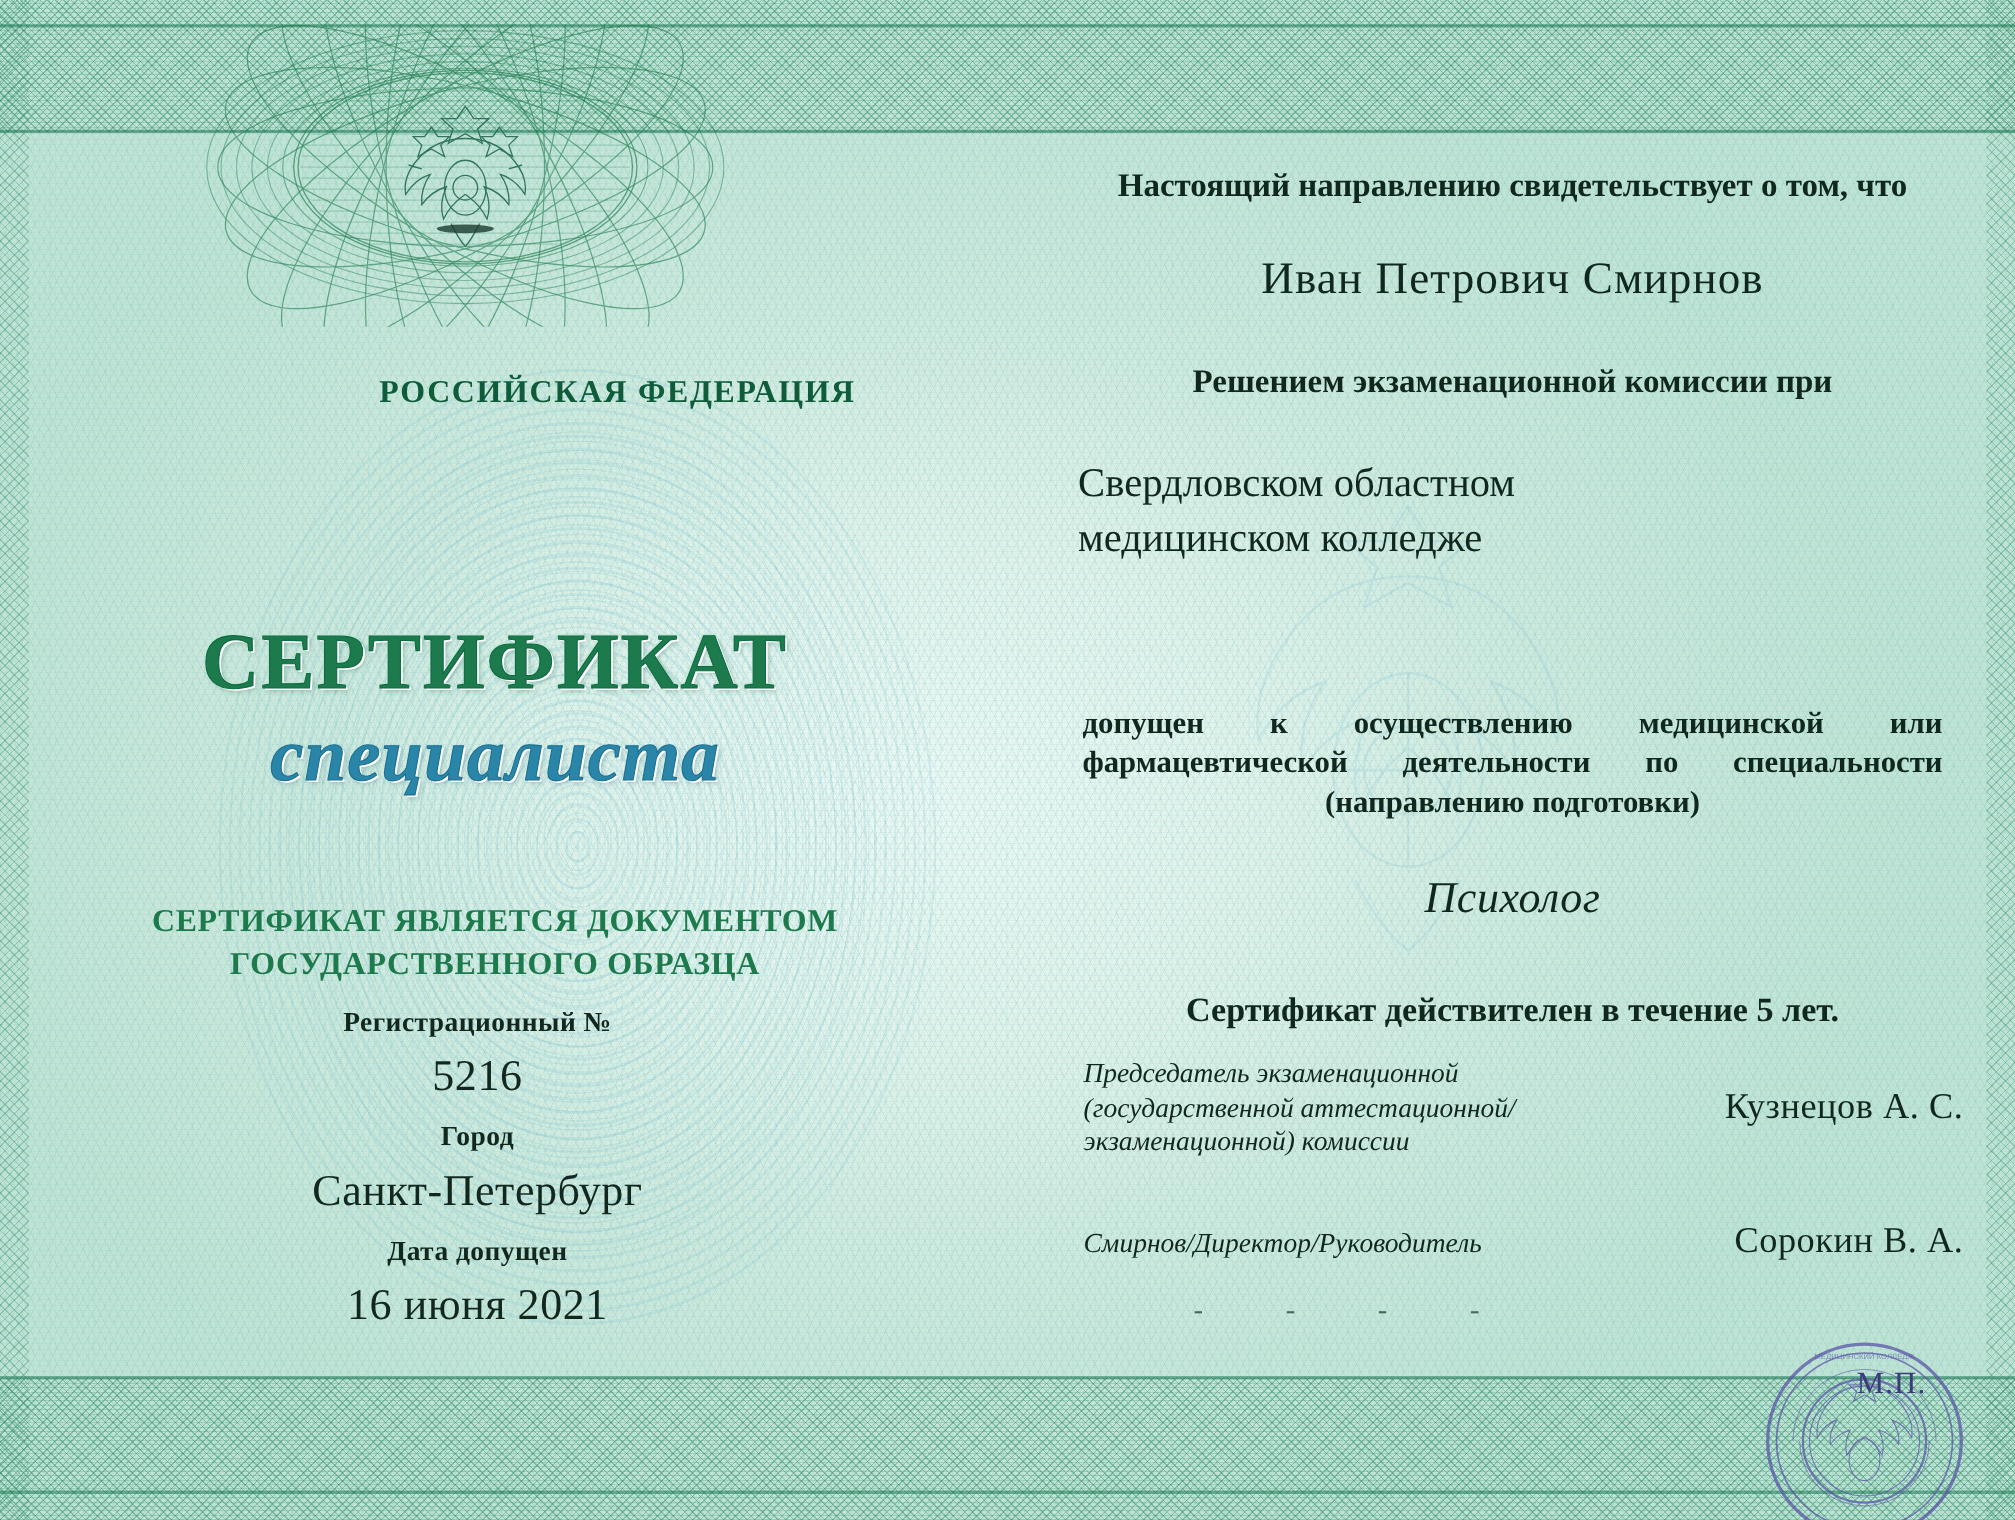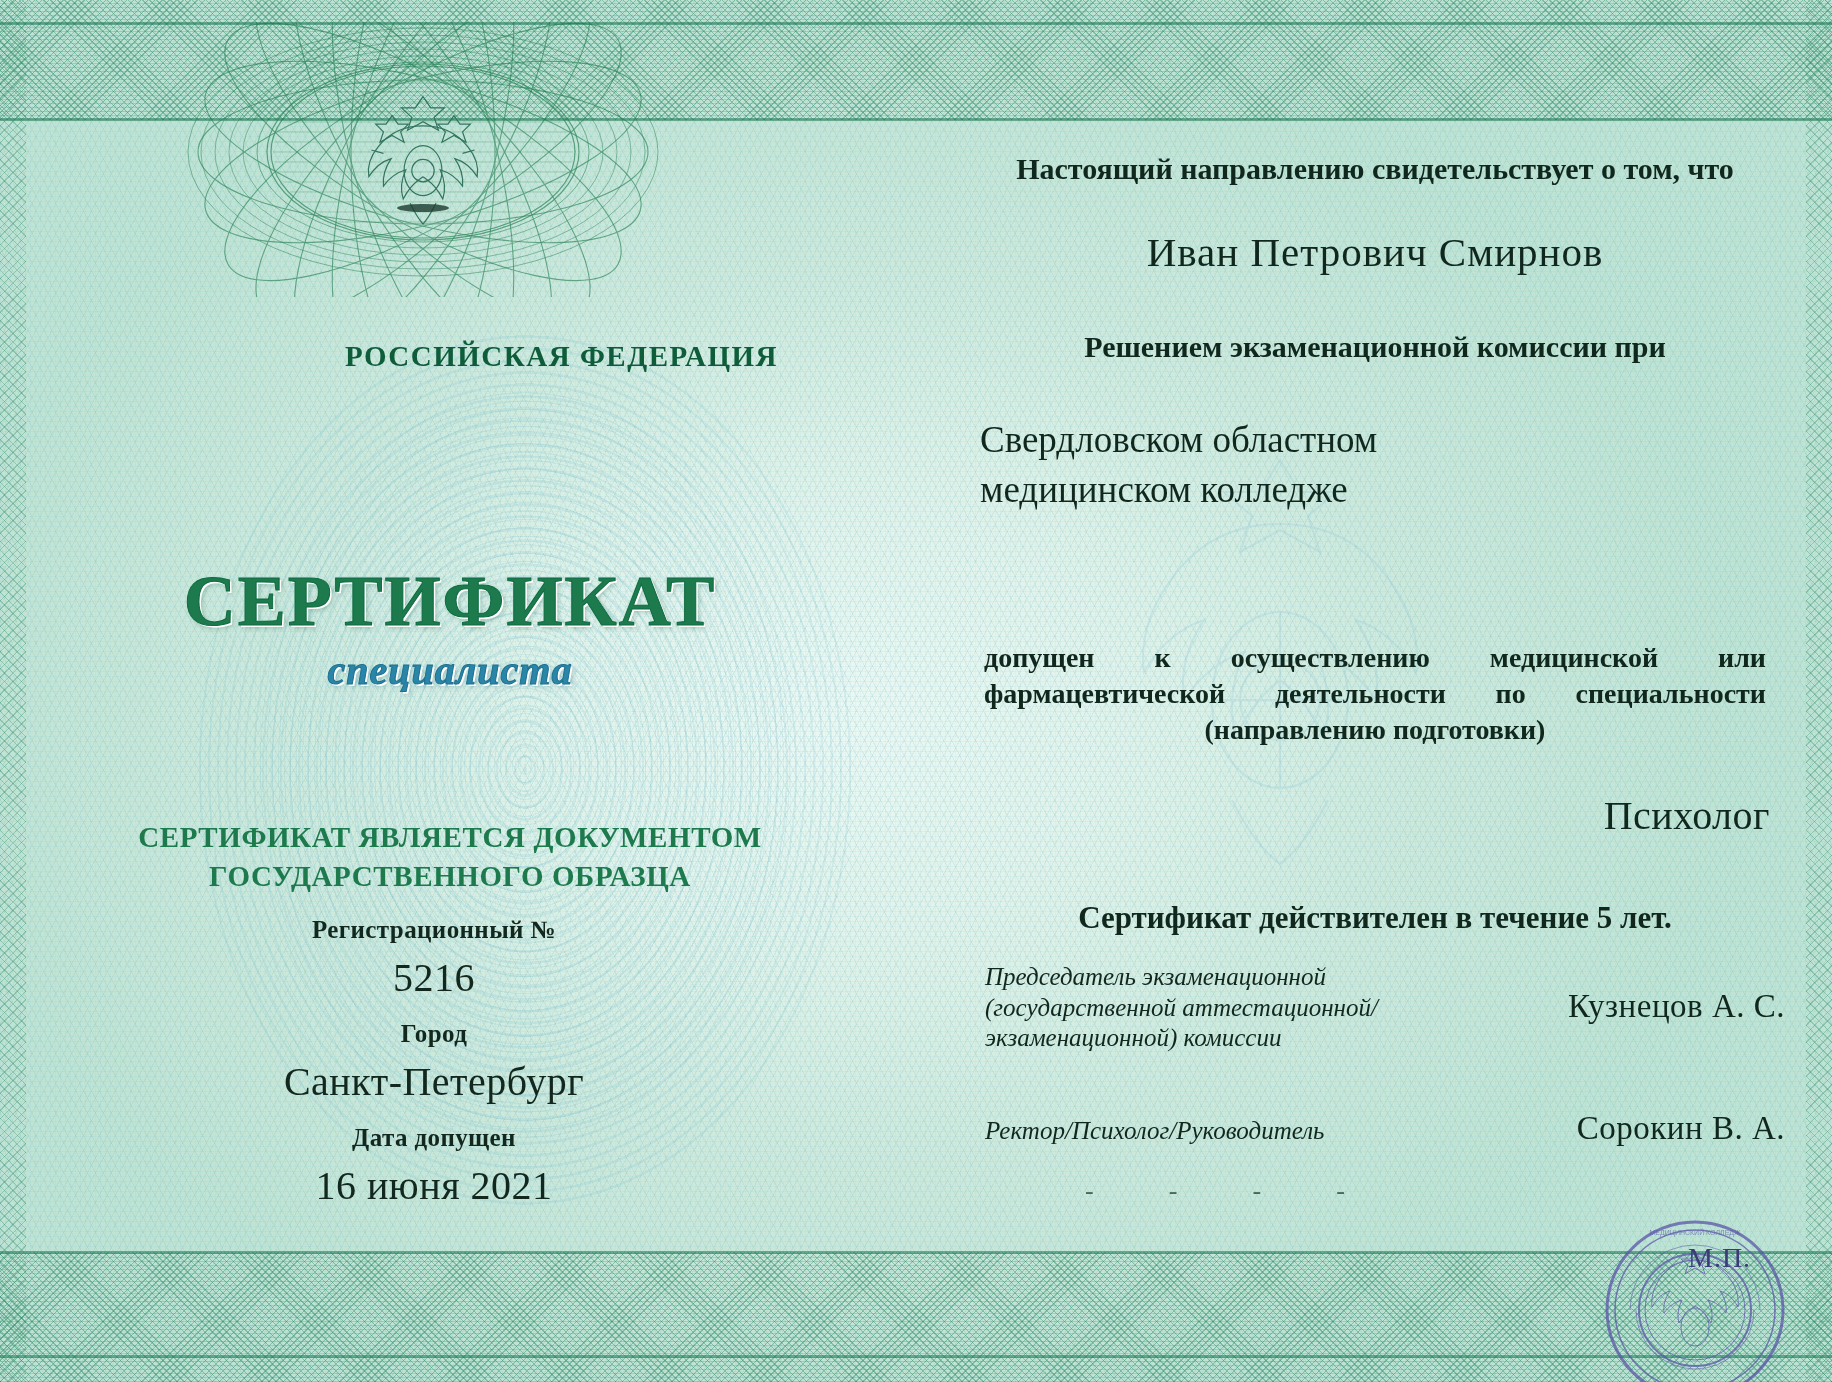--- a/index.html
+++ b/index.html
@@ -149,21 +149,21 @@
       2px 2px 0 #ffffff,
       -1px -1px 0 #bfe6d4,
       3px 3px 5px rgba(20,90,60,0.30);
     -webkit-text-stroke: 1px #0d6b41;
   }
   .big-title .line2 {
     margin-top: 4px;
     font-family: "Liberation Serif", serif;
     font-style: italic;
     font-weight: bold;
-    font-size: 40px;
+    font-size: 68px;
     letter-spacing: 1px;
     color: #2a86a8;
     text-shadow:
       2px 2px 0 #ffffff,
       3px 3px 5px rgba(25,85,110,0.30);
     -webkit-text-stroke: 1px #1c6f90;
   }
 
   .gov-doc {
     position: absolute;
@@ -251,24 +251,25 @@
     line-height: 1.28;
     color: #10271e;
   }
   .r-admit .l1 { text-align: justify; text-align-last: justify; padding: 0 4px; }
   .r-admit .l2 { text-align: justify; text-align-last: justify; padding: 0 4px; }
   .r-speciality {
     position: absolute;
     left: 980px;
     top: 792px;
     width: 790px;
-    text-align: right;
+    text-align: center;
     font-size: 40px;
     letter-spacing: 0.5px;
     color: #10271e;
+    font-style: italic;
   }
   .r-valid {
     position: absolute;
     left: 980px;
     top: 900px;
     width: 790px;
     text-align: center;
     font-size: 31px;
     font-weight: bold;
     color: #10271e;
@@ -476,21 +477,21 @@
     <div class="sig-role">
       <div>Председатель экзаменационной</div>
       <div>(государственной  аттестационной/</div>
       <div>экзаменационной) комиссии</div>
     </div>
     <div class="sig-name">Кузнецов А. С.</div>
   </div>
 
   <div class="sig-block sig-2">
     <div class="sig-role">
-      <div>Ректор/Психолог/Руководитель</div>
+      <div>Смирнов/Директор/Руководитель</div>
     </div>
     <div class="sig-name">Сорокин В. А.</div>
   </div>
 
   <div class="dashes">
     <span>-</span>
     <span>-</span>
     <span>-</span>
     <span>-</span>
   </div>

